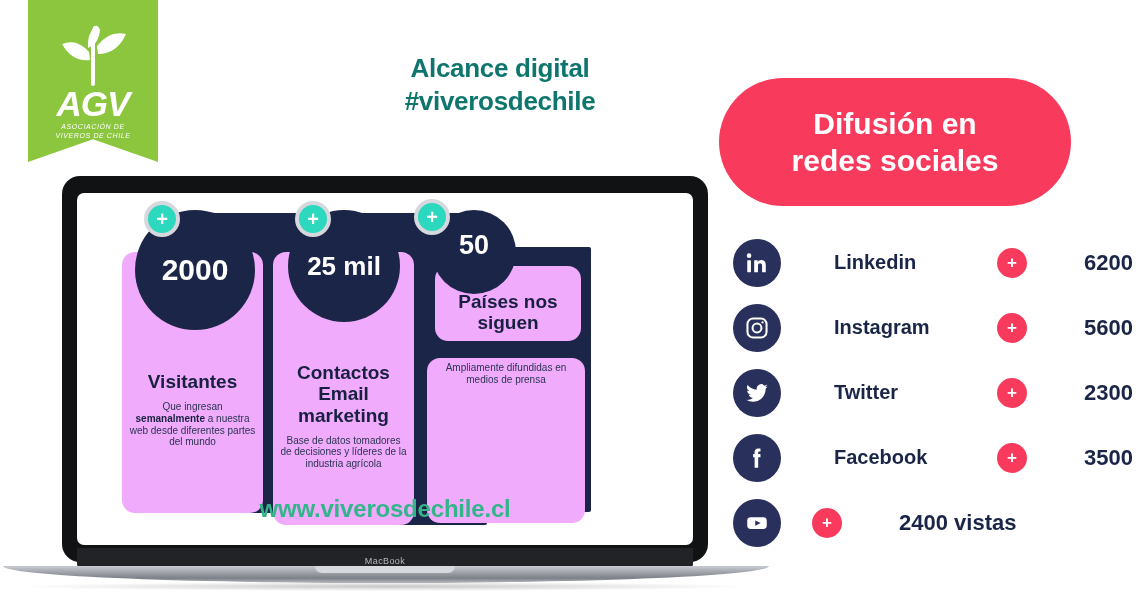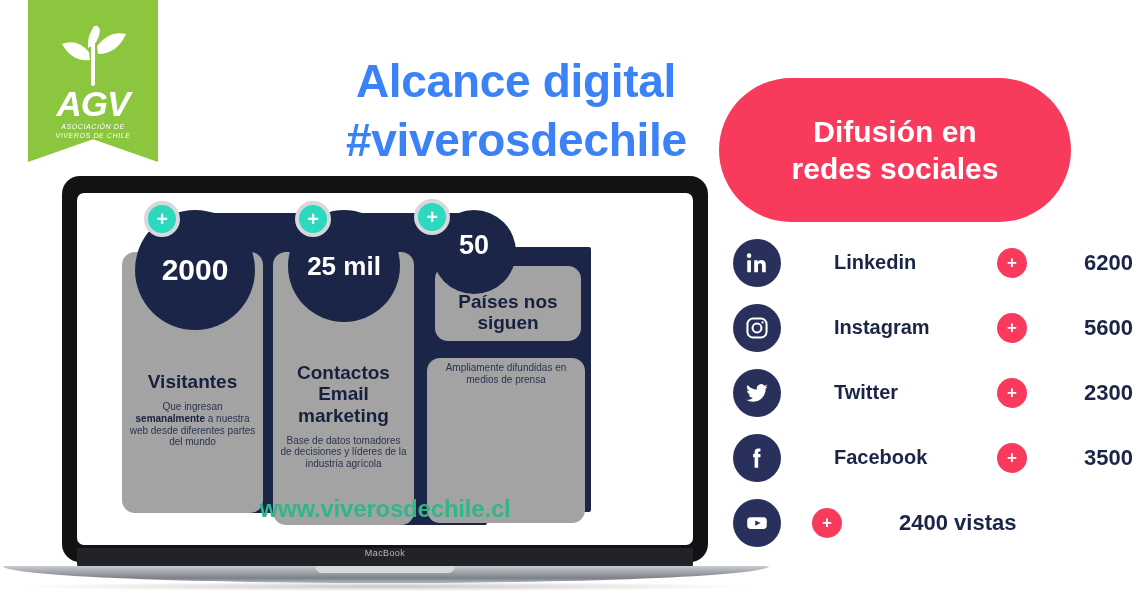--- a/index.html
+++ b/index.html
@@ -23,62 +23,62 @@
     position:absolute; left:0; right:0; top:86px; text-align:center;
     color:#fff; font-weight:bold; font-size:35px; letter-spacing:-1px; line-height:1;
   }
   #logo .sub {
     position:absolute; left:0; right:0; top:122px; text-align:center;
     color:#fff; font-size:7px; letter-spacing:0.6px; line-height:1.35;
   }
 
   
   #title {
-    position:absolute; left:346px; top:52px; width:340px; text-align:center;
-    color:#3b82f6; font-weight:bold; font-size:46px; line-height:1.28;
+    position:absolute; left:330px; top:52px; width:340px; text-align:center;
+    color:#0f766e; font-weight:bold; font-size:26px; line-height:1.28;
     letter-spacing:-0.3px;
   }
 
   
   #laptop { position:absolute; left:55px; top:176px; width:660px; height:431px; }
   #bezel {
     position:absolute; left:7px; top:0; width:646px; height:386px;
     background:#111214; border-radius:18px;
   }
   #screen {
     position:absolute; left:22px; top:17px; width:616px; height:352px;
     background:#ffffff; border-radius:7px; overflow:hidden;
   }
   #hinge {
     position:absolute; left:22px; top:372px; width:616px; height:21px;
     background:#222326; border-radius:0 0 5px 5px;
   }
   #hinge .mb {
-    position:absolute; left:0; right:0; top:0; text-align:center;
+    position:absolute; left:0; right:0; top:8px; text-align:center;
     color:#b9b9bd; font-size:9px; letter-spacing:0.4px;
   }
   #base {
     position:absolute; left:-52px; top:390px; width:766px; height:17px;
     background: linear-gradient(180deg,#c9ccd1 0%, #9a9ea5 42%, #7c8087 72%, #b9bcc2 100%);
     border-radius: 0 0 50% 50% / 0 0 100% 100%;
   }
   #notch {
     position:absolute; left:260px; top:390px; width:140px; height:7px;
     background:#d6d9de; border-radius:0 0 7px 7px;
   }
   #shadow {
     position:absolute; left:-30px; top:406px; width:722px; height:9px;
     background: radial-gradient(ellipse at center, rgba(0,0,0,0.22) 0%, rgba(0,0,0,0) 72%);
   }
 
   
   .card { position:absolute; }
   .backpanel { position:absolute; background:#1B2547; border-radius:2px; }
   .front {
-    position:absolute; background:#a3a3a3; border-radius:13px;
+    position:absolute; background:#f0abfc; border-radius:13px;
     text-align:center; padding:0 7px;
   }
   .bubble {
     position:absolute; background:#1B2547; border-radius:50%;
     display:flex; align-items:center; justify-content:center;
     color:#ffffff; font-weight:bold;
   }
   .plus {
     position:absolute; width:36px; height:36px; border-radius:50%;
     background:#2CD8BE; border:4px solid #d6d8dd;
@@ -93,21 +93,21 @@
   }
   .c-body b { font-weight:bold; color:#17203F; }
 
   #url {
     position:absolute; left:0; right:0; top:302px; text-align:center;
     color:#33B58A; font-weight:bold; font-size:24px; letter-spacing:-0.2px;
   }
 
   
   #pill {
-    position:absolute; left:719px; top:78px; width:352px; height:144px;
+    position:absolute; left:719px; top:78px; width:352px; height:128px;
     background:#F83B5C; border-radius:72px;
     display:flex; align-items:center; justify-content:center;
   }
   #pill .t {
     color:#ffffff; font-weight:bold; font-size:30px; line-height:1.25; text-align:center;
   }
   #social { position:absolute; left:733px; top:230px; width:400px; }
   .srow { position:relative; height:65px; display:flex; align-items:center;gap:31px; }
   .sicon {
     width:48px; height:48px; border-radius:50%; background:#28305B;

